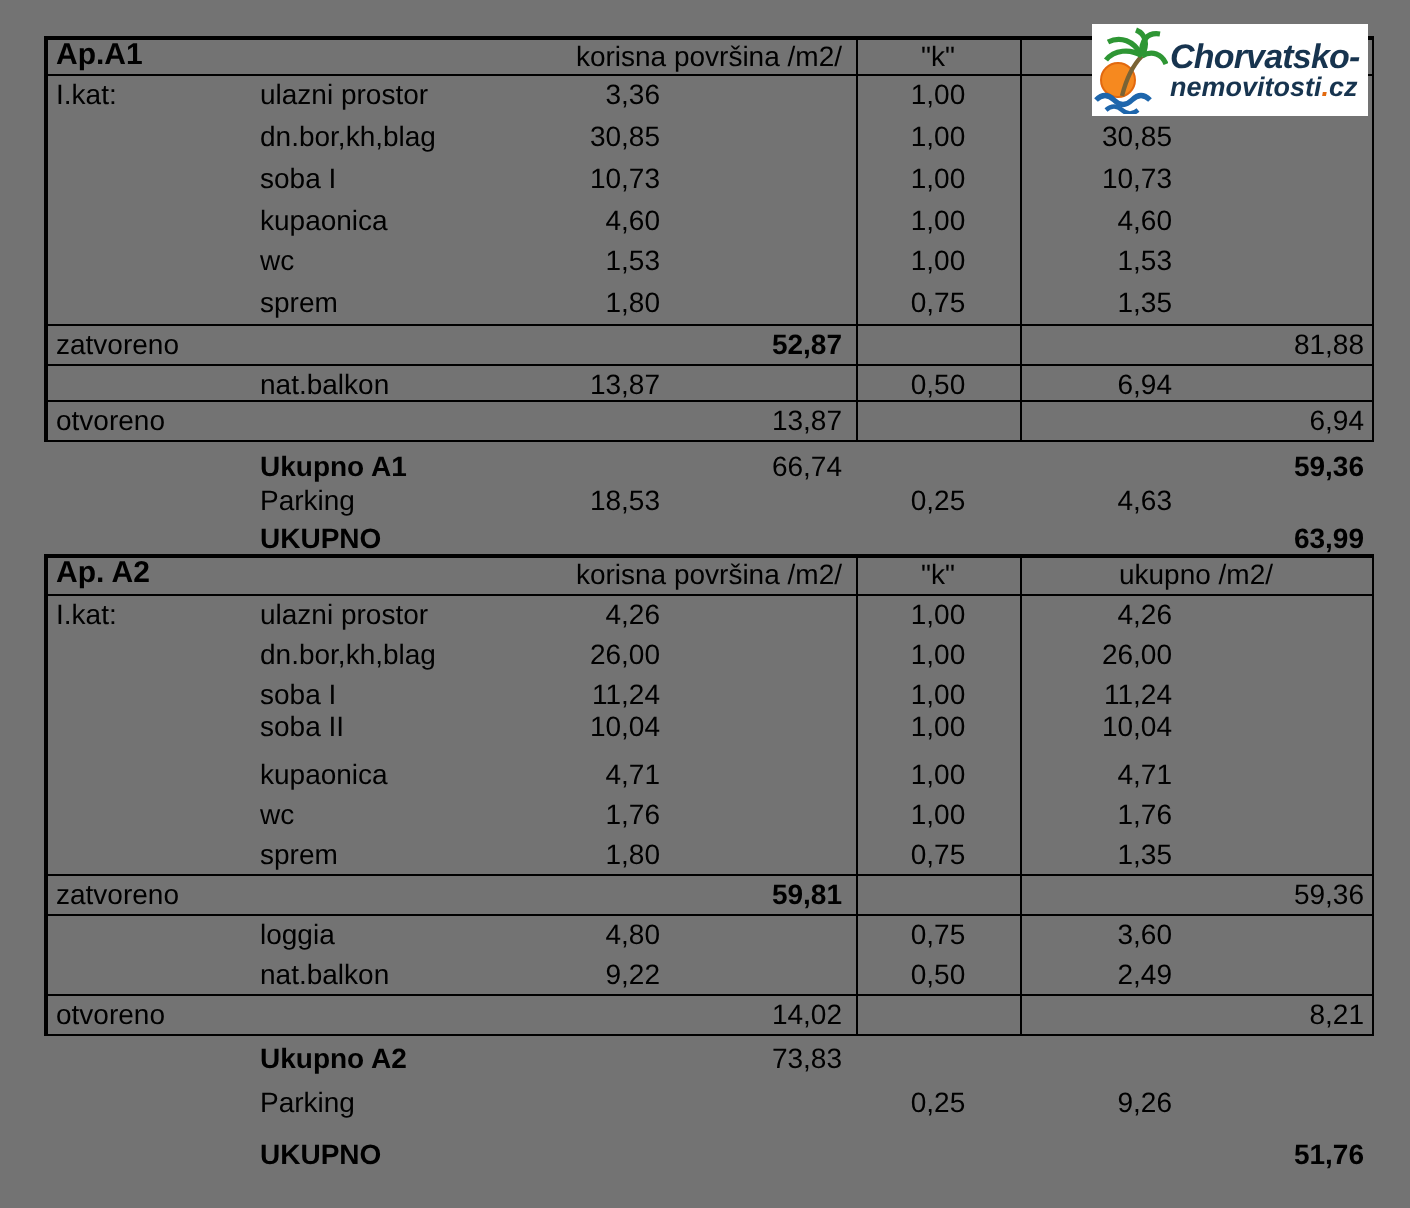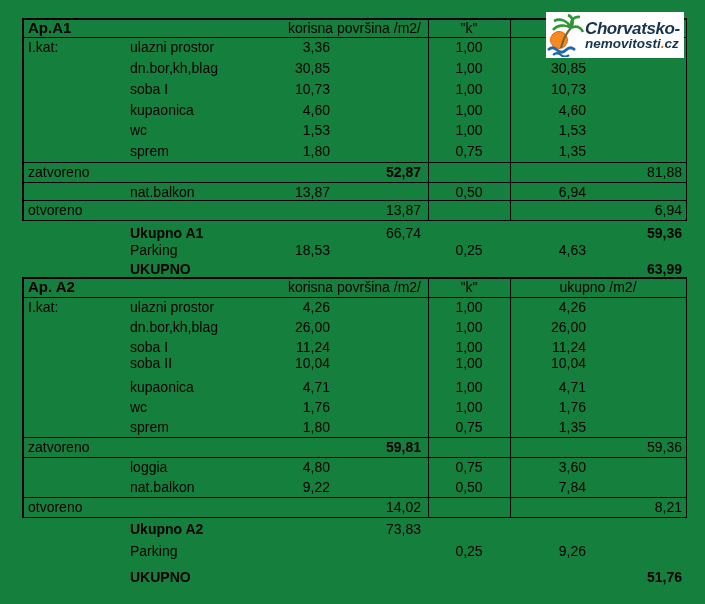--- a/index.html
+++ b/index.html
@@ -1,16 +1,16 @@
 <!DOCTYPE html>
 <html><head>
 <meta charset="utf-8">
 <style>
   html,body{margin:0;padding:0;background:#fff;}
-  .page{position:relative;width:705px;height:604px;background:#15803d;overflow:hidden;
+  .page{position:relative;width:705px;height:604px;background:#737373;overflow:hidden;
         font-family:"Liberation Sans",sans-serif;color:#000;}
   
   .hline,.vline{position:absolute;background:#000;}
   .hline{height:1px;}
   .hline.thick{height:2px;}
   .vline{width:1px;}
   .vline.thick{width:2px;}
   
   .row{position:absolute;left:0;width:705px;height:20px;line-height:20px;font-size:14px;}
   .c{position:absolute;top:0;white-space:nowrap;}
@@ -216,21 +216,21 @@
   <div class="row" style="top:457px">
     <span class="c label">loggia</span>
     <span class="c v1">4,80</span>
     <span class="c k">0,75</span>
     <span class="c v2">3,60</span>
   </div>
   <div class="row" style="top:477px">
     <span class="c label">nat.balkon</span>
     <span class="c v1">9,22</span>
     <span class="c k">0,50</span>
-    <span class="c v2">7,84</span>
+    <span class="c v2">2,49</span>
   </div>
   <div class="row" style="top:497px">
     <span class="c kat">otvoreno</span>
     <span class="c v1 sub">14,02</span>
     <span class="c v2 sub">8,21</span>
   </div>
   <div class="row" style="top:519px">
     <span class="c label b">Ukupno A2</span>
     <span class="c v1 sub">73,83</span>
   </div>

